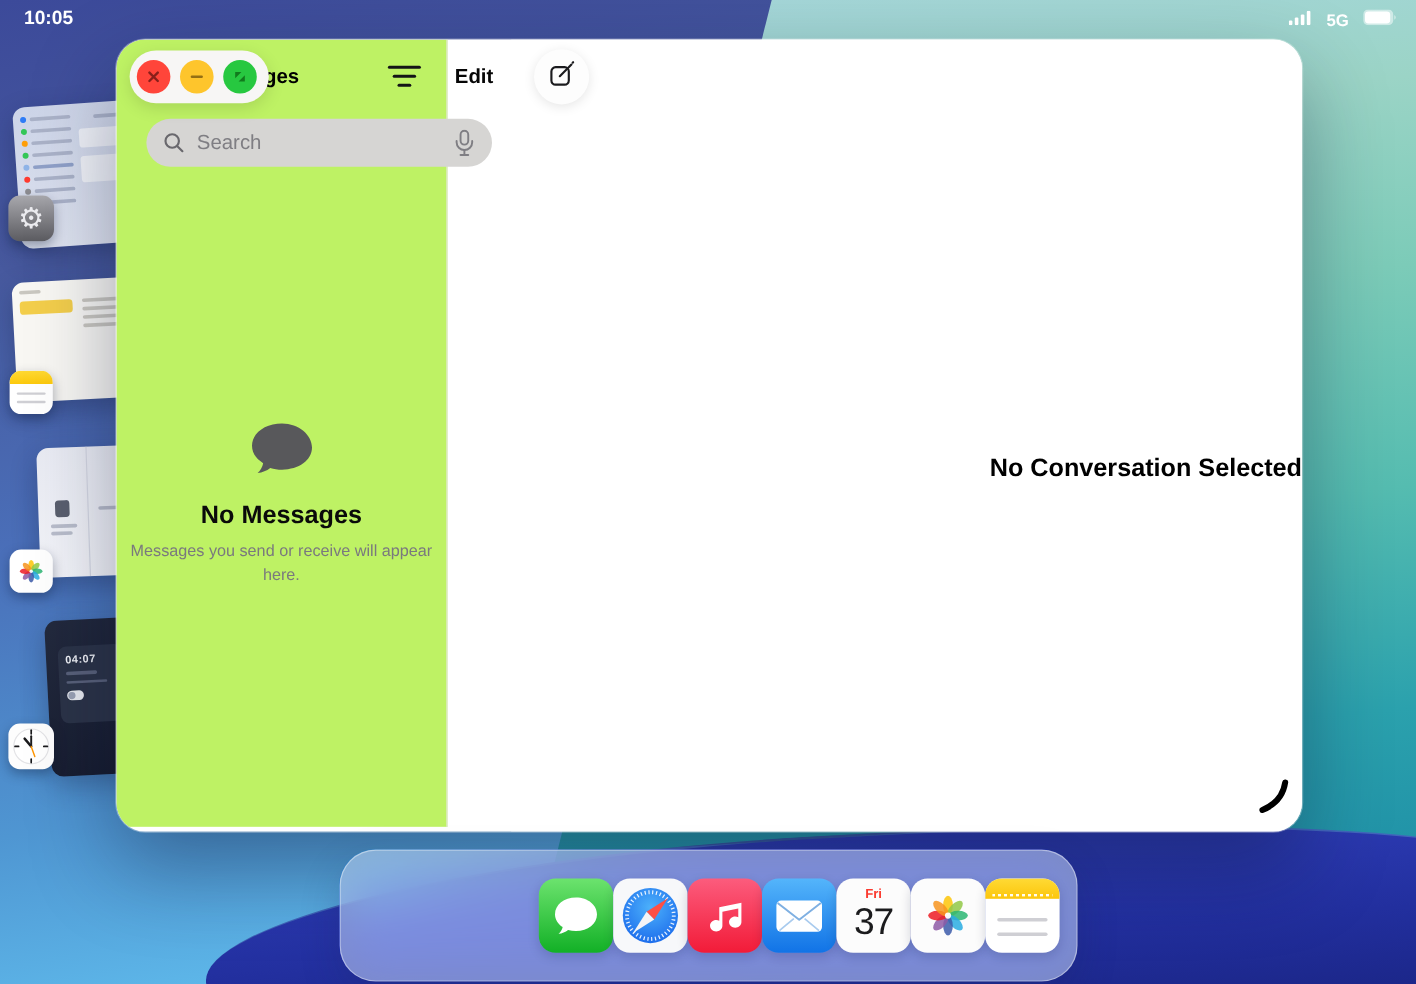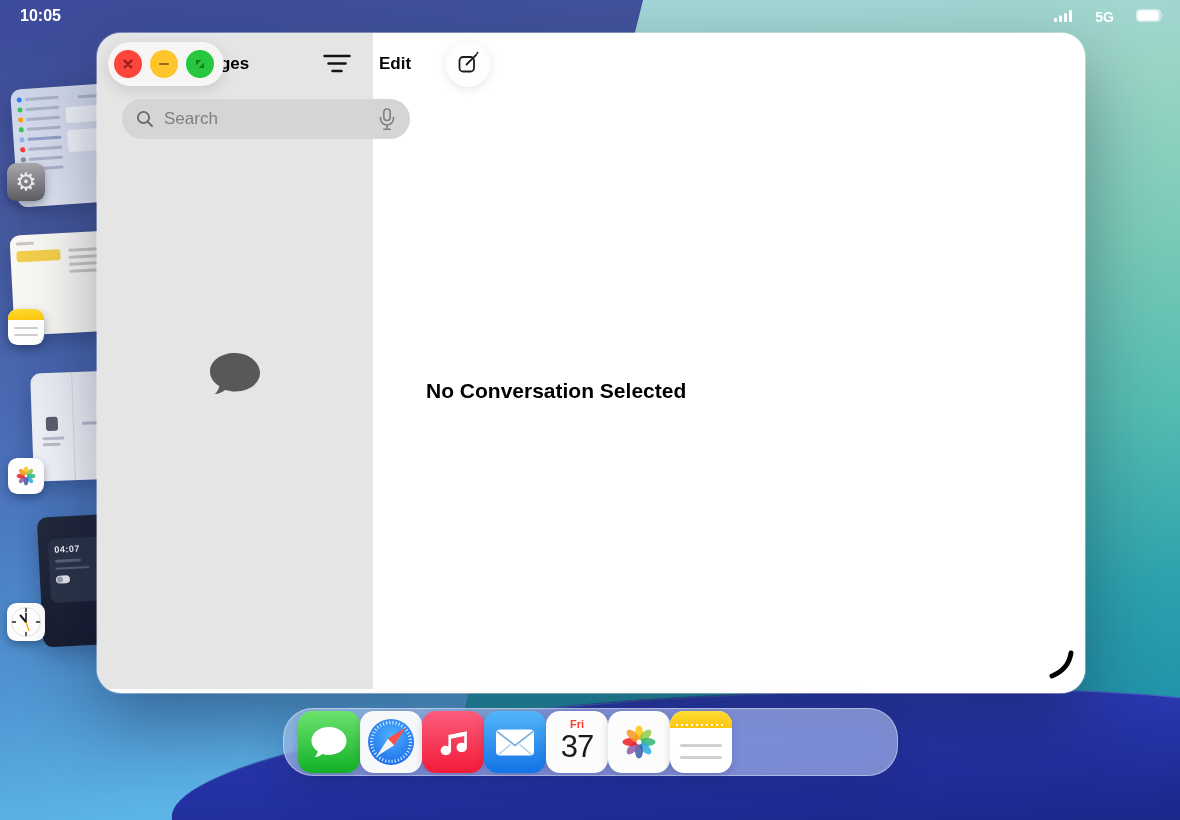--- a/index.html
+++ b/index.html
@@ -12,21 +12,21 @@
   .wall-blue { position:absolute; inset:0;
     background:linear-gradient(170deg,#3c4a9a 0%,#47599e 22%,#4a6fb9 45%,#4f96d2 68%,#5fbbec 85%,#7ccff5 100%);
     clip-path:polygon(0 0,54.5% 0,37% 100%,0 100%); }
   .wall-wave { position:absolute; bottom:-34px; left:170px; width:1120px; height:160px;
     background:linear-gradient(180deg,#2d3cb5 0%,#222f9e 55%,#1b2688 100%);
     border-radius:45% 55% 0 0 / 90px 70px 0 0; transform:rotate(-3.5deg);
     border-top:2px solid rgba(120,210,220,0.30); }
 
   
   .sb-time { position:absolute; left:20px; top:7px; color:#fff; font-size:16px; font-weight:600; z-index:9; }
-  .sb-right { position:absolute; right:16px; top:8px; display:flex; align-items:center; gap:22px; z-index:9; }
+  .sb-right { position:absolute; right:16px; top:8px; display:flex; align-items:center; gap:12px; z-index:9; }
   .sb-net { color:#fff; font-size:14px; font-weight:600; }
 
   
   .thumb { position:absolute; border-radius:10px; box-shadow:0 8px 22px rgba(15,25,60,.30); z-index:1; overflow:hidden; }
   .t-settings { left:14px; top:86px; width:112px; height:118px; transform:rotate(-4deg);
     background:linear-gradient(160deg,#ccd4e8,#e2e6f1); }
   .t-set-side { position:absolute; left:6px; top:8px; width:42px; bottom:8px; }
   .t-row { display:flex; align-items:center; gap:3px; margin-bottom:5px; }
   .t-dot { width:5px; height:5px; border-radius:50%; }
   .t-line { height:3px; border-radius:2px; background:#aab2c8; flex:1; }
@@ -58,21 +58,21 @@
   .b-notes { left:8px; top:309px; width:36px; height:36px; background:#fff; overflow:hidden; }
   .b-photos { left:8px; top:458px; width:36px; height:36px; background:#fff; }
   .b-clock { left:7px; top:603px; width:38px; height:38px; background:#fdfdfd; }
   .mini-band { position:absolute; top:0; left:0; right:0; height:11px; background:linear-gradient(180deg,#ffd933,#fcc90c); }
   .mini-line { position:absolute; left:6px; right:6px; height:2px; border-radius:1px; background:#cfcfd4; }
 
   
   .window { position:absolute; left:97px; top:33px; width:988px; height:660px; border-radius:24px;
     background:#fff; z-index:5; overflow:hidden;
     box-shadow:0 0 0 1px rgba(255,255,255,.35), 0 30px 70px rgba(12,22,52,.38); }
-  .sidebar { position:absolute; left:0; top:0; bottom:4px; width:276px; background:#e5e5e5; border-right:1px solid #e8e7e4; }
+  .sidebar { position:absolute; left:0; top:0; bottom:4px; width:276px; background:#bef264; border-right:1px solid #e8e7e4; }
   .detail { position:absolute; left:329px; top:0; right:0; bottom:0; background:#fff; }
 
   .traffic { position:absolute; left:11px; top:9px; width:116px; height:44px; border-radius:22px;
     background:#f7f6f5; box-shadow:0 4px 14px rgba(0,0,0,.12); z-index:4; }
   .tl { position:absolute; top:8px; width:28px; height:28px; border-radius:50%;
     display:flex; align-items:center; justify-content:center; }
   .tl-close { left:6px;  background:#ff453a; }
   .tl-min   { left:42px; background:#fec52c; }
   .tl-zoom  { left:78px; background:#27c840; }
 
@@ -87,29 +87,29 @@
   .search-field { width:100%; height:100%; border:none; outline:none; border-radius:20px; background:#d6d5d3;
     padding:0 40px 0 42px; font-size:17px; color:#2b2b2e; font-family:inherit; }
   .search-field::placeholder { color:#7f7e83; }
   .search-mag { position:absolute; left:14px; top:11px; }
   .search-mic { position:absolute; right:14px; top:9px; }
 
   .side-empty { position:absolute; left:0; right:0; top:318px; text-align:center; }
   .se-title { margin-top:14px; font-size:21px; font-weight:700; color:#0a0a0a; }
   .se-sub { margin:7px auto 0; width:252px; font-size:13.5px; line-height:1.48; color:#7a797e; }
 
-  .detail-empty { position:absolute; left:0; right:0; top:346px; text-align:left;
+  .detail-empty { position:absolute; left:0; right:0; top:346px; text-align:right;
     font-size:21px; font-weight:700; color:#000; }
   .resize-arc { position:absolute; right:9px; bottom:6px; }
 
   
-  .dock { position:absolute; left:283px; top:708px; width:615px; height:68px; border-radius:30px;
+  .dock { position:absolute; left:283px; top:708px; width:615px; height:110px; border-radius:30px;
     background:rgba(193,206,227,.58); border:1px solid rgba(255,255,255,.40);
     backdrop-filter:blur(22px) saturate(150%); box-shadow:0 12px 34px rgba(25,35,80,.20);
-    display:flex; align-items:center; justify-content:flex-start; padding:0 14px; z-index:6; }
+    display:flex; align-items:center; justify-content:flex-end; padding:0 14px; z-index:6; }
   .app { width:62px; height:62px; border-radius:14px; position:relative; overflow:hidden;
     box-shadow:0 3px 9px rgba(10,20,50,.16); }
   .app-messages { background:linear-gradient(180deg,#6ce36e,#12b026); }
   .app-safari   { background:#f7f8fa; }
   .app-music    { background:linear-gradient(180deg,#fc5c7d,#f21b38); }
   .app-mail     { background:linear-gradient(180deg,#54b5fb,#1173e6); }
   .app-calendar { background:#fcfcfc; text-align:center; }
   .app-photos   { background:#fcfcfc; }
   .app-notes    { background:#fff; }
   .app svg.center { position:absolute; left:50%; top:50%; transform:translate(-50%,-50%); }
@@ -276,20 +276,22 @@
           </svg>
         </span>
       </div>
 
       <div class="side-empty">
         <span>
           <svg width="56" height="48" viewBox="0 0 56 48">
             <path fill="#58585b" d="M28 2 C14 2 3 10 3 20.4 c0 6 3.6 11.2 9.3 14.6 -.6 3.2 -2.2 6 -4.6 8.1 3.9-.4 7.6-1.9 10.5-4.2 3 .9 6.3 1.5 9.8 1.5 14 0 25-8 25-18.4 S42 2 28 2 z"></path>
           </svg>
         </span>
+        <div class="se-title">No Messages</div>
+        <div class="se-sub">Messages you send or receive will appear here.</div>
       </div>
     </aside>
 
     <main class="detail">
       <div class="detail-empty">No Conversation Selected</div>
       <span class="resize-arc">
         <svg width="34" height="34" viewBox="0 0 34 34">
           <path d="M29 4 C27.5 14 21 22.5 10 27" fill="none" stroke="#000" stroke-width="5" stroke-linecap="round"></path>
         </svg>
       </span>

